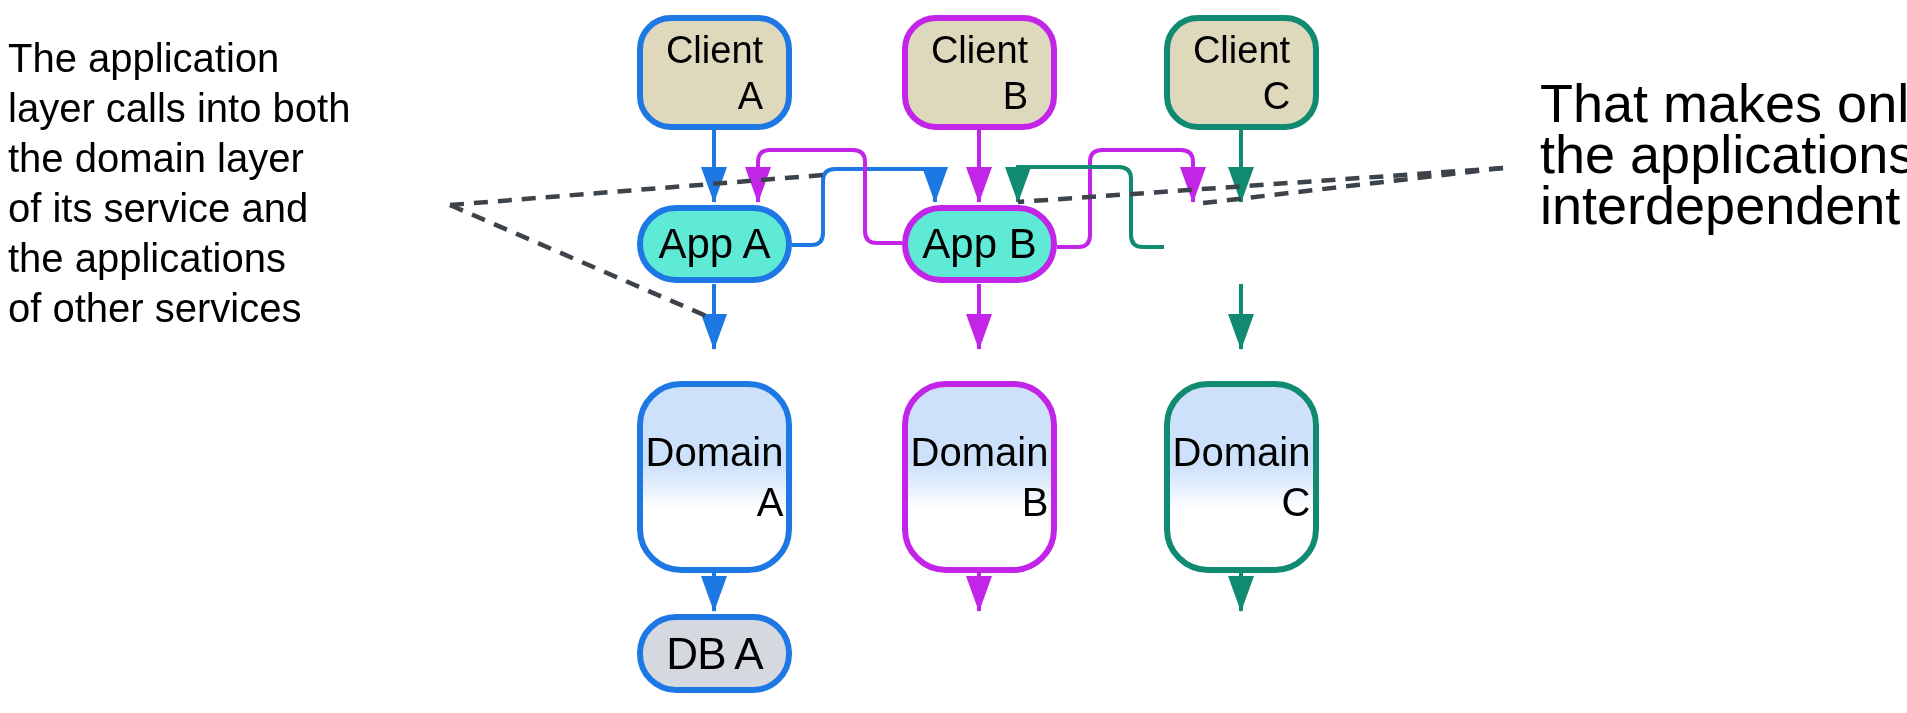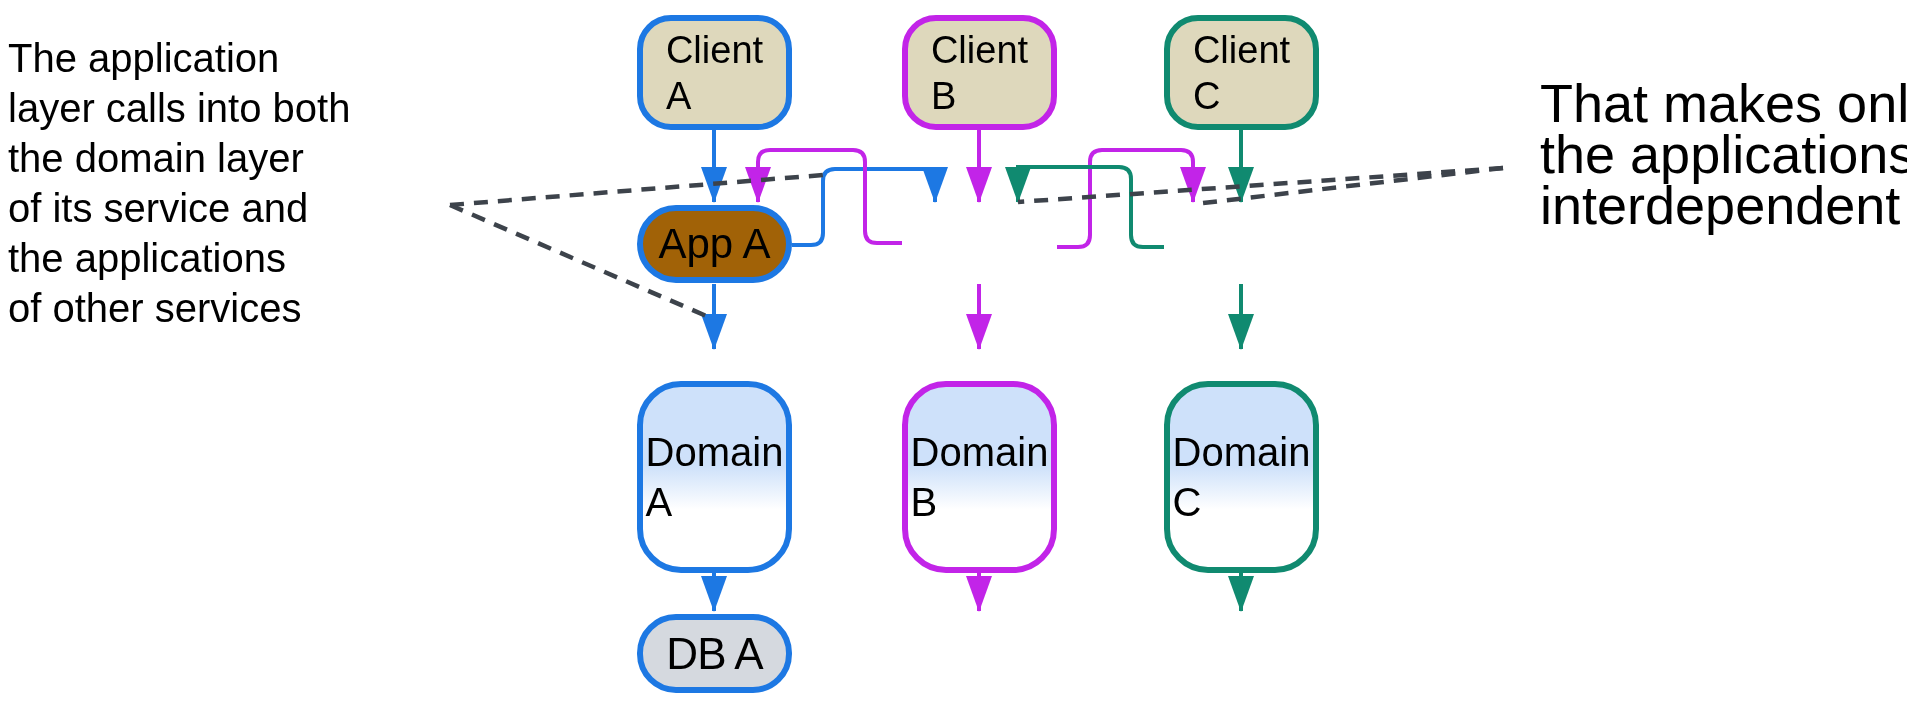--- a/index.html
+++ b/index.html
@@ -21,39 +21,39 @@
   .svg-under { z-index: 1; }
   .svg-over  { z-index: 3; }
 
   .node {
     position: absolute;
     box-sizing: border-box;
     border: 6px solid #000;
     display: flex;
     align-items: center;
     justify-content: center;
-    text-align: left;
+    text-align: right;
     background: #ffffff;
     z-index: 2;
     white-space: pre-line;
   }
   .col-a { border-color: #1d78e3; }
   .col-b { border-color: #c224e8; }
   .col-c { border-color: #108a70; }
 
   .client {
     width: 155px; height: 115px;
     border-radius: 34px;
     background: #ded8bc;
     font-size: 38px; line-height: 46px;
   }
   .app {
     width: 155px; height: 78px;
     border-radius: 39px;
-    background: #a16207;
+    background: #5eead4;
     font-size: 42px;
   }
   .domain {
     width: 155px; height: 192px;
     border-radius: 44px;
     background: linear-gradient(to bottom, #cee1fa 0%, #cee1fa 44%, #ffffff 68%, #ffffff 100%);
     font-size: 40px; line-height: 50px;
   }
   .db {
     width: 155px; height: 79px;
@@ -132,20 +132,23 @@
 B</span>
   </div>
   <div class="node client col-c pos-c row-client">
     <span>Client
 C</span>
   </div>
 
   <div class="node app col-a pos-a row-app">
     <span>App A</span>
   </div>
+  <div class="node app col-b pos-b row-app">
+    <span>App B</span>
+  </div>
 
   <div class="node domain col-a pos-a row-domain">
     <span>Domain
 A</span>
   </div>
   <div class="node domain col-b pos-b row-domain">
     <span>Domain
 B</span>
   </div>
   <div class="node domain col-c pos-c row-domain">

